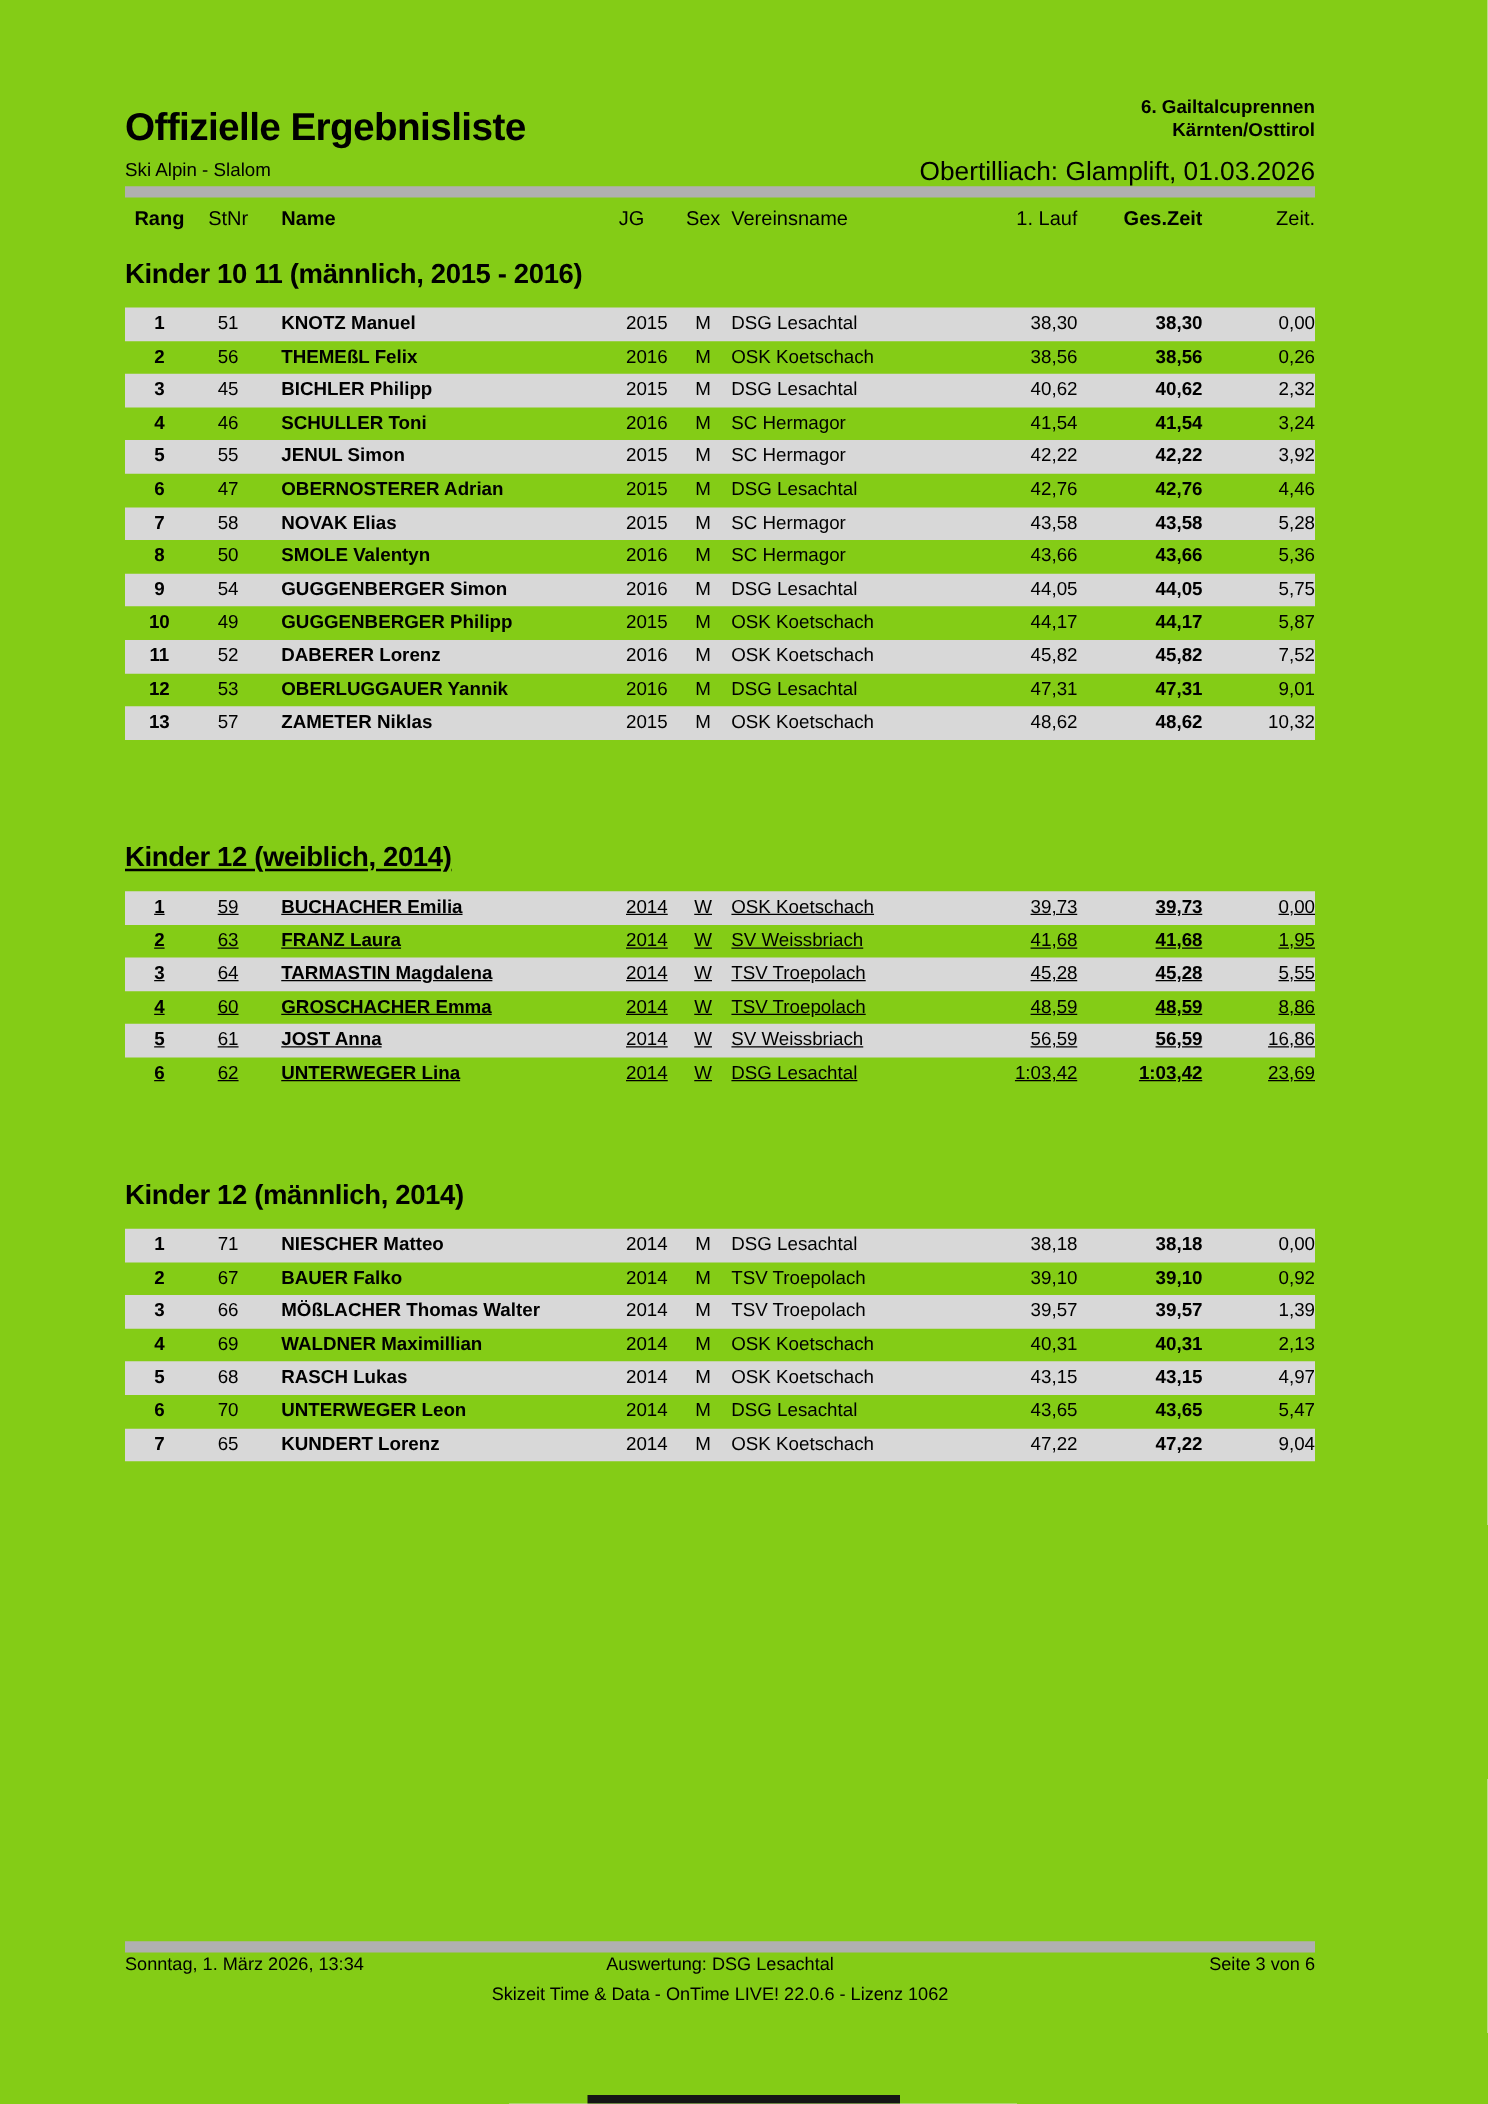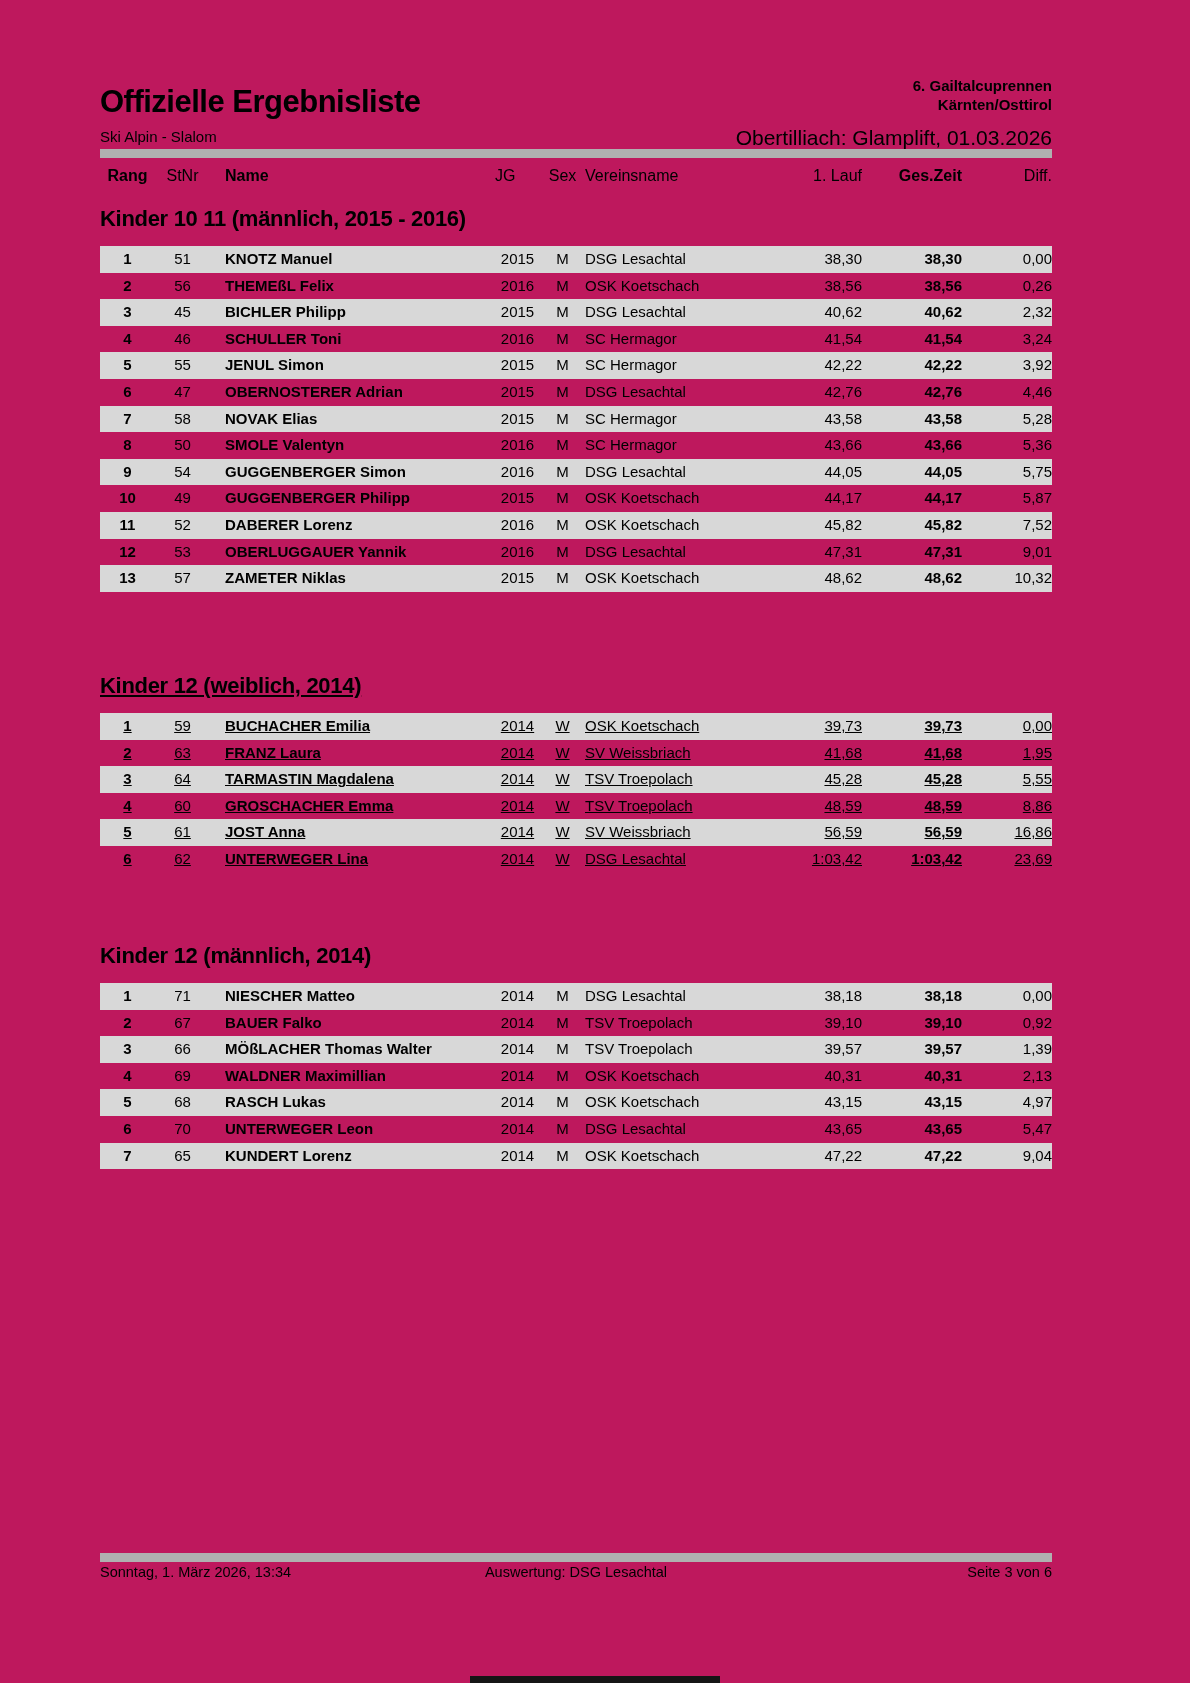--- a/index.html
+++ b/index.html
@@ -1,19 +1,19 @@
 <!DOCTYPE html>
 <html lang="de" style="--stripe: #d8d8d8; --divider: #b0b0b0;"><head>
 <meta charset="utf-8">
 <style>
   html,body{margin:0;padding:0;background:#e8e8e8;}
   .page{
     position:relative;
     width:1190px;height:1683px;
-    background:#be185d;
+    background:#84cc16;
     font-family:"Liberation Sans",sans-serif;
     color:#000;
     overflow:hidden;
     margin:0 auto;
   }
   
   .doc-title{
     position:absolute;left:100px;top:84px;
     font-size:31px;font-weight:bold;letter-spacing:-0.5px;
     white-space:nowrap;
@@ -112,21 +112,21 @@
 
   <div class="col-header grid">
     <span class="cell hc-rang">Rang</span>
     <span class="cell hc-stnr">StNr</span>
     <span class="cell hc-name">Name</span>
     <span class="cell hc-jg">JG</span>
     <span class="cell hc-sex">Sex</span>
     <span class="cell hc-verein">Vereinsname</span>
     <span class="cell hc-lauf1">1. Lauf</span>
     <span class="cell hc-geszeit">Ges.Zeit</span>
-    <span class="cell hc-diff">Diff.</span>
+    <span class="cell hc-diff">Zeit.</span>
   </div>
 
   <div id="sections">
       <div class="section" style="top: 205px;">
         <div class="sec-title">Kinder 10 11 (männlich, 2015 - 2016)</div>
         <div class="rtable">
           <div class="trow grid stripe">
             <span class="cell c-rang">1</span>
             <span class="cell c-stnr">51</span>
             <span class="cell c-name">KNOTZ Manuel</span>
@@ -426,16 +426,17 @@
       </div>
     </div>
 
   <div class="bar bar-bottom"></div>
 
   <div class="footer-line1">
     <span class="fl">Sonntag, 1. März 2026, 13:34</span>
     <span class="fc">Auswertung: DSG Lesachtal</span>
     <span class="fr">Seite 3 von 6</span>
   </div>
+  <div class="footer-line2">Skizeit Time &amp; Data - OnTime LIVE! 22.0.6  - Lizenz 1062</div>
 
   <div class="bottom-mark"></div>
 
 </div>
 
 </body></html>

